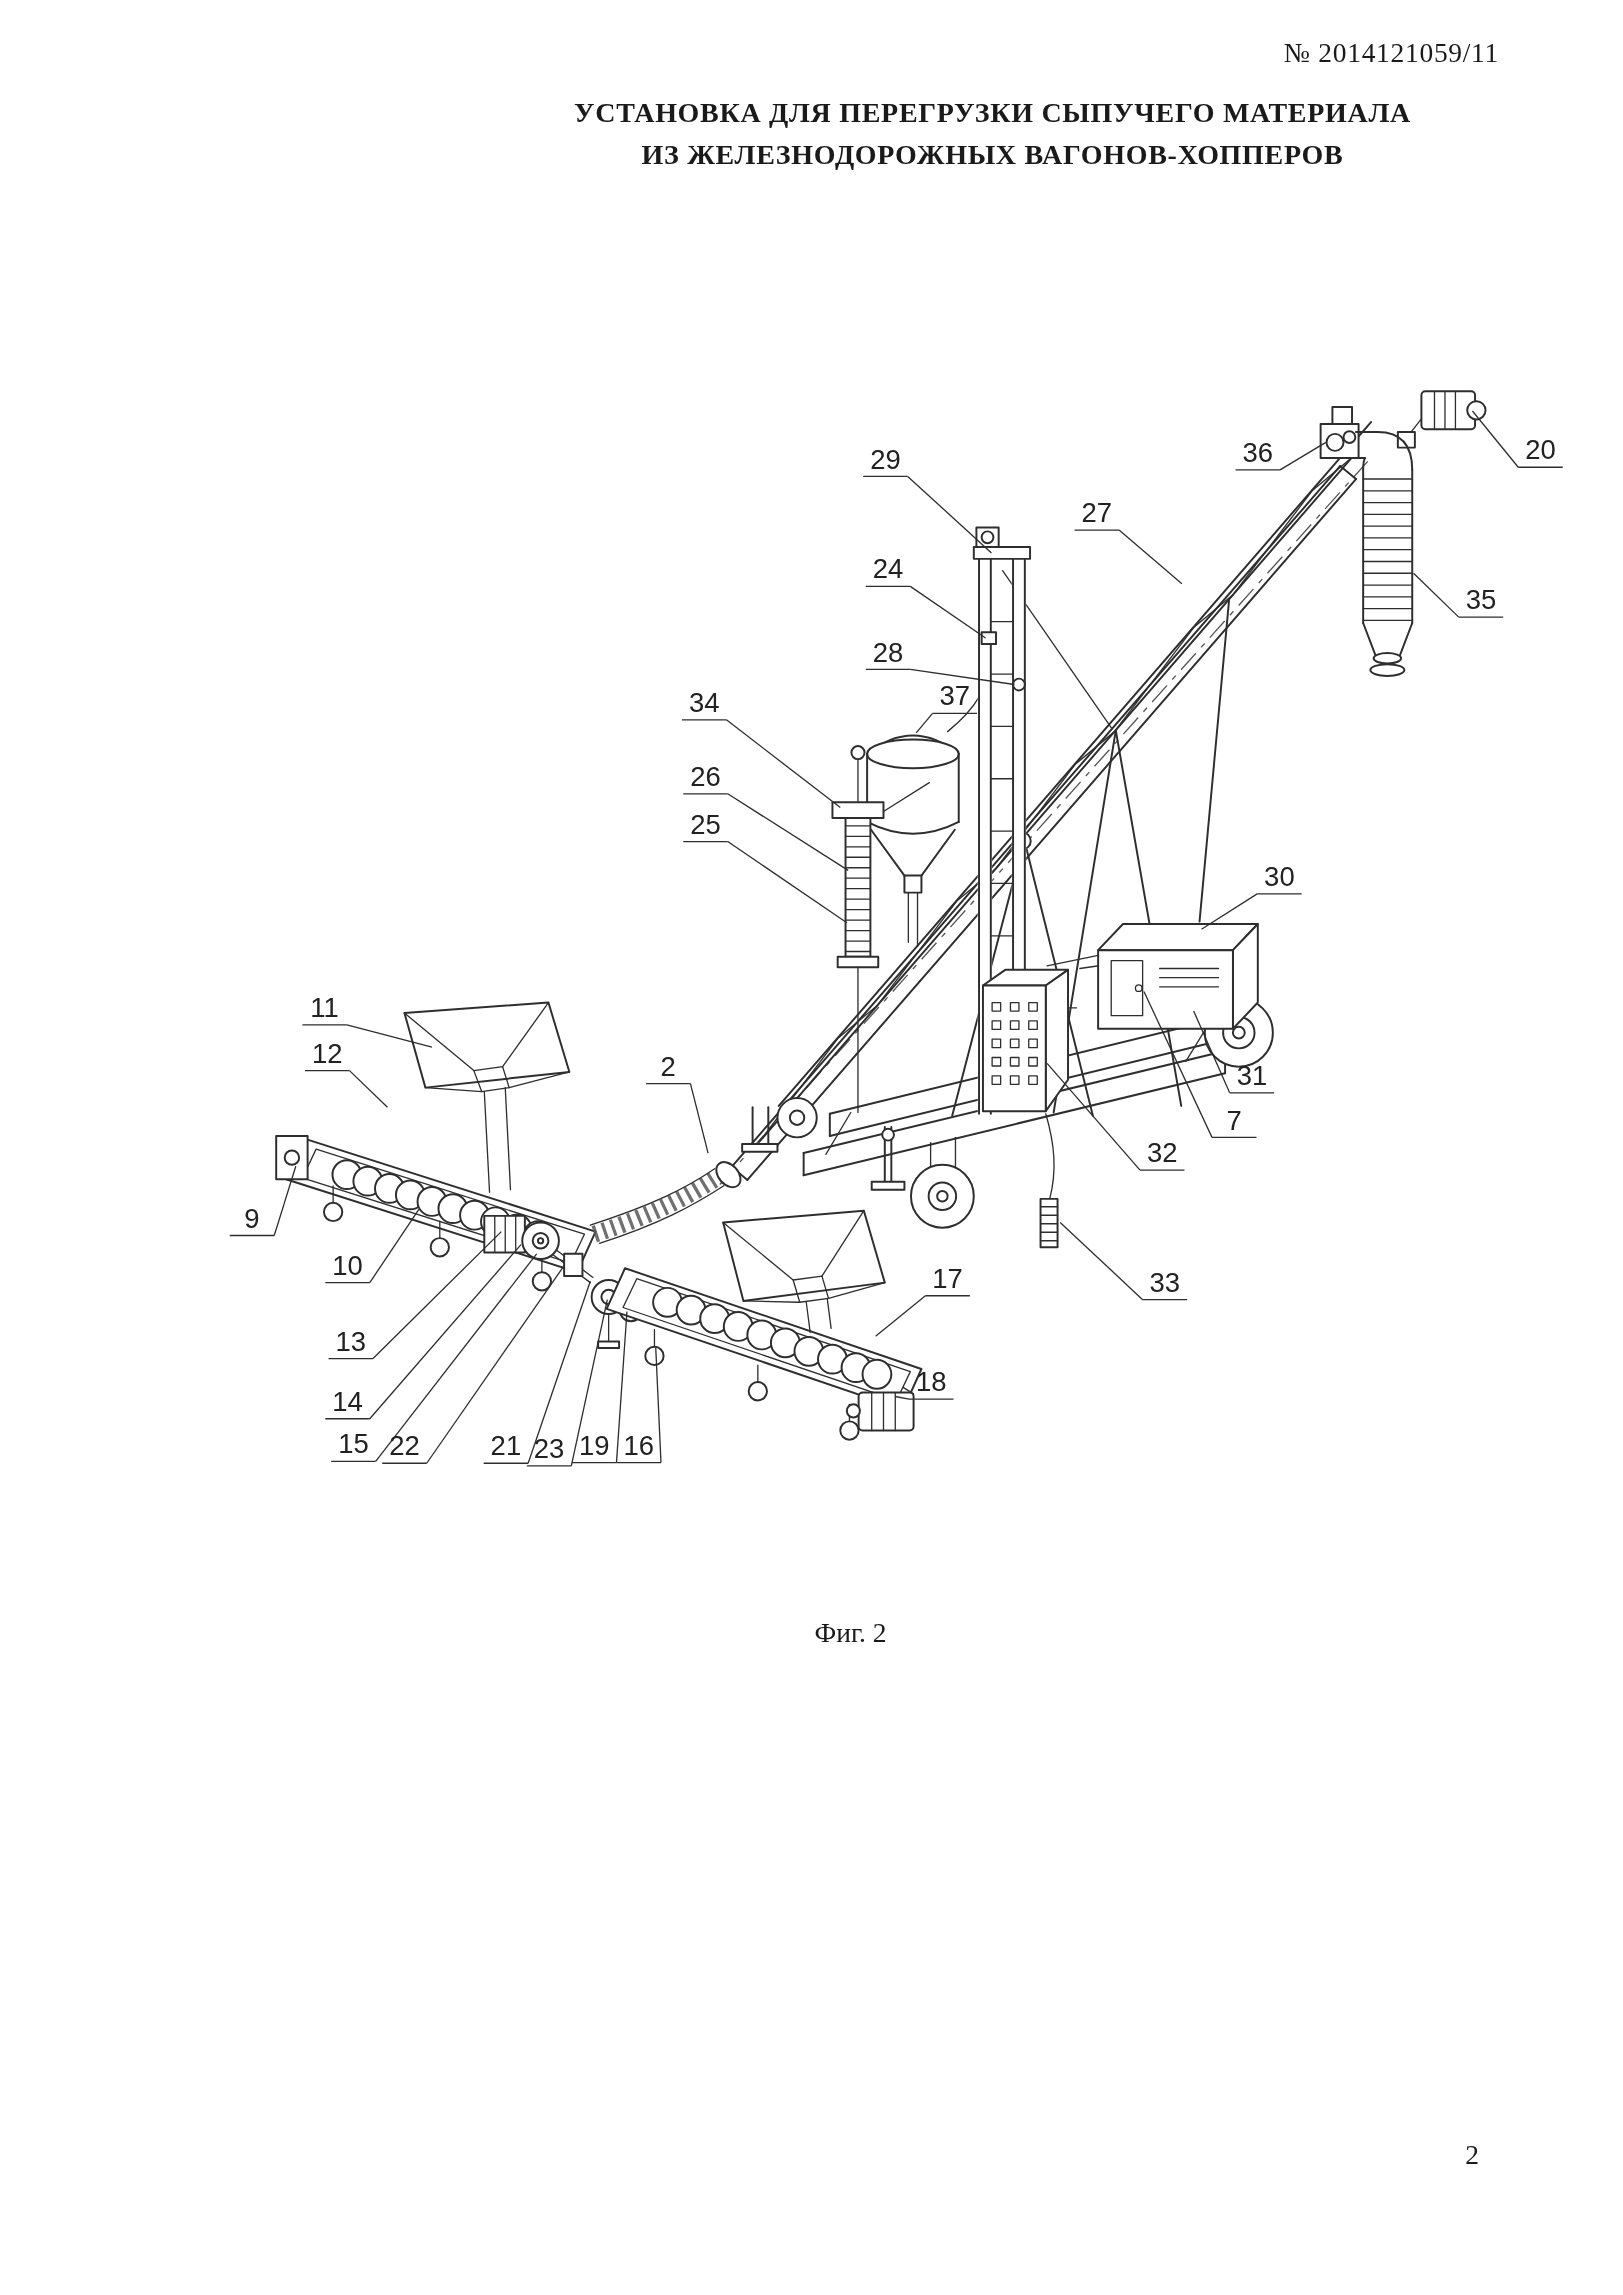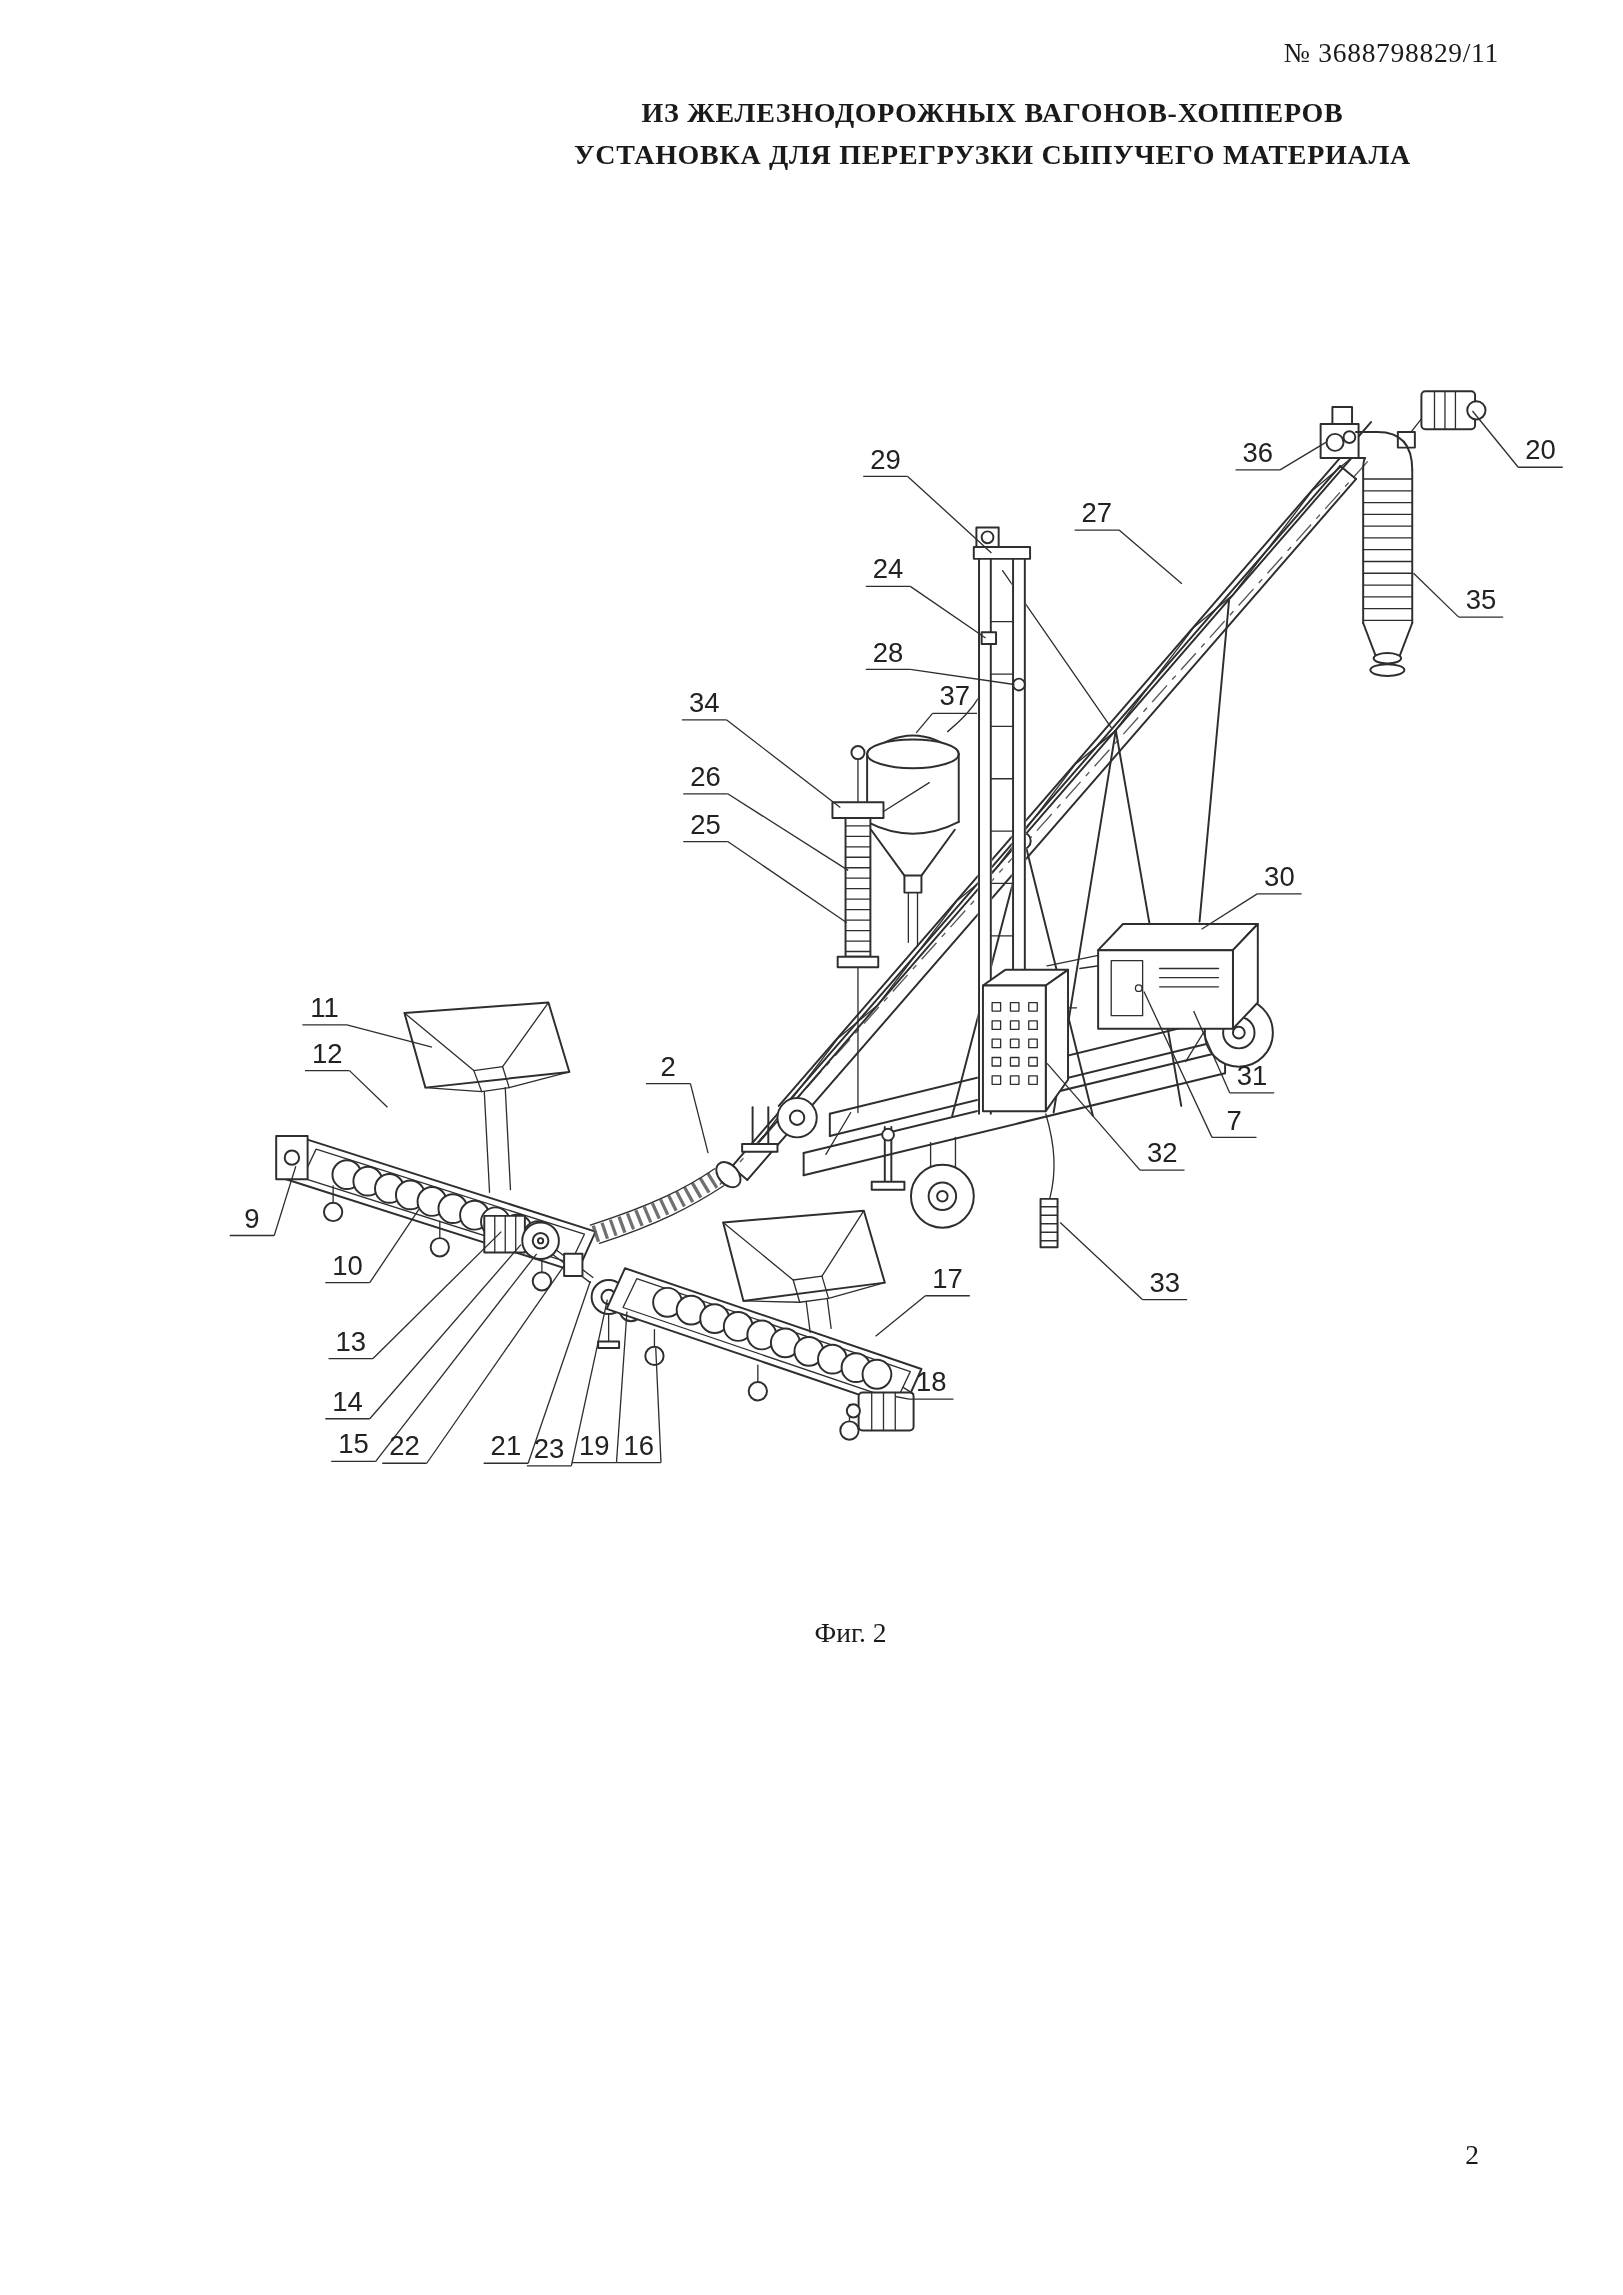--- a/index.html
+++ b/index.html
@@ -17,25 +17,25 @@
   .cl{stroke:#555;stroke-width:2;stroke-dasharray:34 12 8 12;fill:none;}
   .hose{stroke:#575757;stroke-width:26;stroke-dasharray:5 9;fill:none;opacity:.85;}
   .num{font-family:"Liberation Sans",sans-serif;font-size:42px;fill:#222;}
   .ldr{stroke:#2e2e2e;stroke-width:2;fill:none;}
 </style>
 </head>
 <body>
 
 <div class="page">
 
-  <div class="header-number">№ 3688798829/11</div>
+  <div class="header-number">№ 2014121059/11</div>
 
   <div class="title">
+    <div>УСТАНОВКА ДЛЯ ПЕРЕГРУЗКИ СЫПУЧЕГО МАТЕРИАЛА</div>
     <div>ИЗ ЖЕЛЕЗНОДОРОЖНЫХ ВАГОНОВ-ХОППЕРОВ</div>
-    <div>УСТАНОВКА ДЛЯ ПЕРЕГРУЗКИ СЫПУЧЕГО МАТЕРИАЛА</div>
   </div>
 
   <svg id="fig" class="figure" viewBox="0 0 2480 3507">
 
     <g>
       <line class="cl" x1="1100" y1="1810" x2="2090" y2="705"></line>
       <line class="ln" x1="1118" y1="1783" x2="2048" y2="712"></line>
       <line class="ln" x1="1142" y1="1803" x2="2072" y2="732"></line>
       <line class="ln" x1="1118" y1="1783" x2="1142" y2="1803"></line>
       <line class="ln" x1="2048" y1="712" x2="2072" y2="732"></line>

